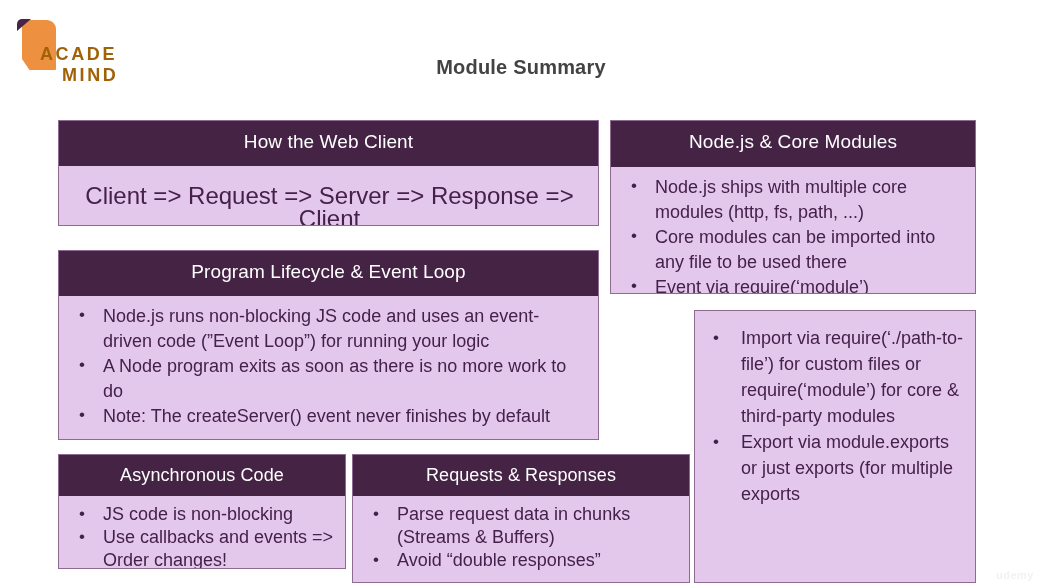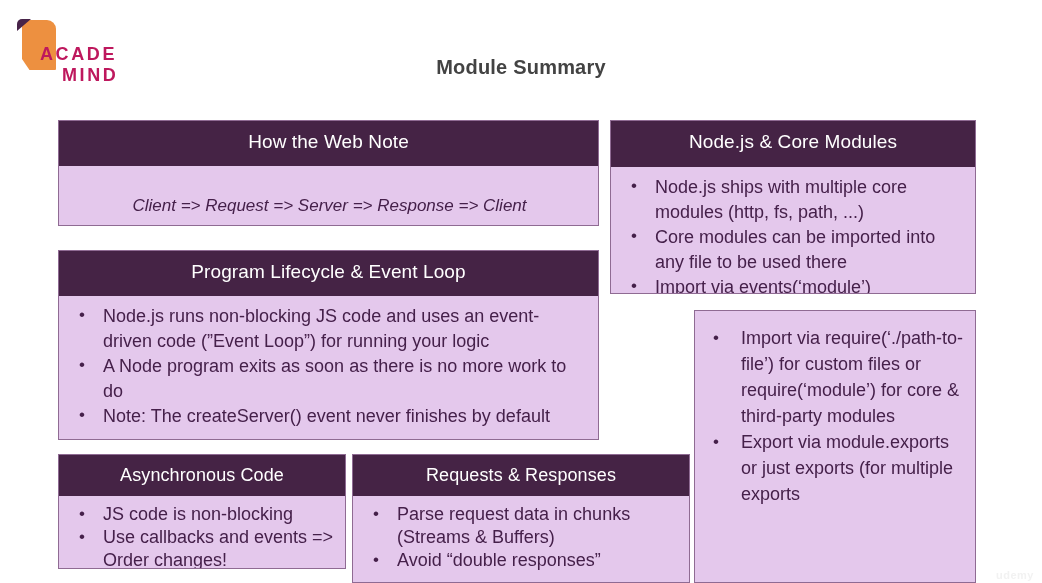--- a/index.html
+++ b/index.html
@@ -49,21 +49,21 @@
     width: 14px;
     height: 12px;
     background: #482449;
     border-top-left-radius: 5px;
     clip-path: polygon(0 0, 100% 0, 0 100%);
   }
   #logo-text {
     position: absolute;
     left: 24px;
     top: 26px;
-    color: #be185d;
+    color: #a16207;
     font-weight: bold;
     font-size: 18px;
     letter-spacing: 2.6px;
     line-height: 21px;
   }
   #logo-text .l2 { padding-left: 22px; display: block; }
 
   
   #page-title {
     position: absolute;
@@ -97,23 +97,22 @@
   }
   .card-body {
     color: #45204a;
     font-size: 18px;
     line-height: 23px;
     padding: 9px 10px 9px 12px;
     box-sizing: border-box;
   }
   .card-body.plain {
     text-align: center;
-    padding-top: 28px;
-    font-size: 17px;
-    font-style: italic;
+    padding-top: 18px;
+    font-size: 24px;
   }
   ul.bul {
     list-style: none;
     margin: 0;
     padding: 0;
   }
   ul.bul > li {
     position: relative;
     padding-left: 32px;
     margin: 0 0 0 0;
@@ -175,33 +174,33 @@
   </div>
   <div id="logo-text">
     <span class="l1">ACADE</span>
     <span class="l2">MIND</span>
   </div>
 </div>
 
 <div id="page-title">Module Summary</div>
 
 <div class="card" id="card-web">
-  <div class="card-header">How the Web Note</div>
+  <div class="card-header">How the Web Client</div>
   <div class="card-body plain">
     <span>Client =&gt; Request =&gt; Server =&gt; Response =&gt; Client</span>
   </div>
 </div>
 
 <div class="card" id="card-core">
   <div class="card-header">Node.js &amp; Core Modules</div>
   <div class="card-body">
     <ul class="bul">
       <li>Node.js ships with multiple core modules (http, fs, path, ...)</li>
       <li>Core modules can be imported into any file to be used there</li>
-      <li>Import via events(‘module’)</li>
+      <li>Event via require(‘module’)</li>
     </ul>
   </div>
 </div>
 
 <div class="card" id="card-lifecycle">
   <div class="card-header">Program Lifecycle &amp; Event Loop</div>
   <div class="card-body">
     <ul class="bul">
       <li>Node.js runs non-blocking JS code and uses an event-driven code (”Event Loop”) for running your logic</li>
       <li>A Node program exits as soon as there is no more work to do</li>

